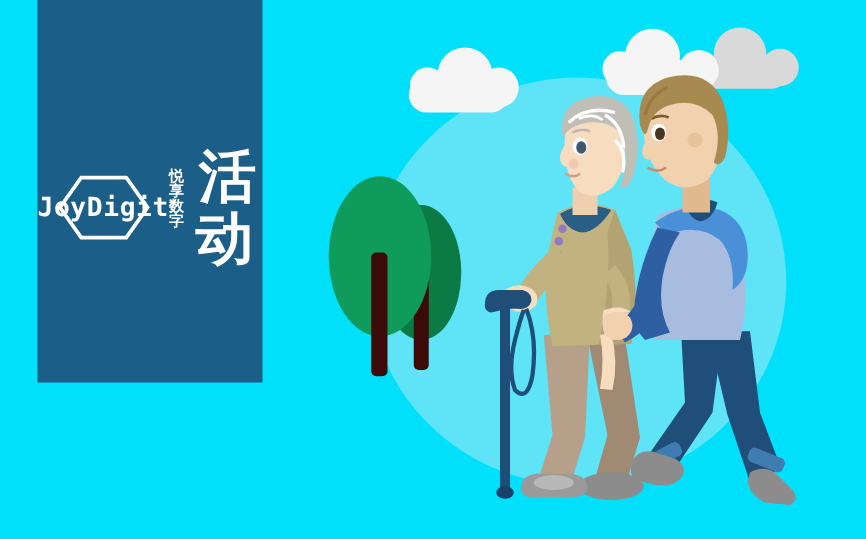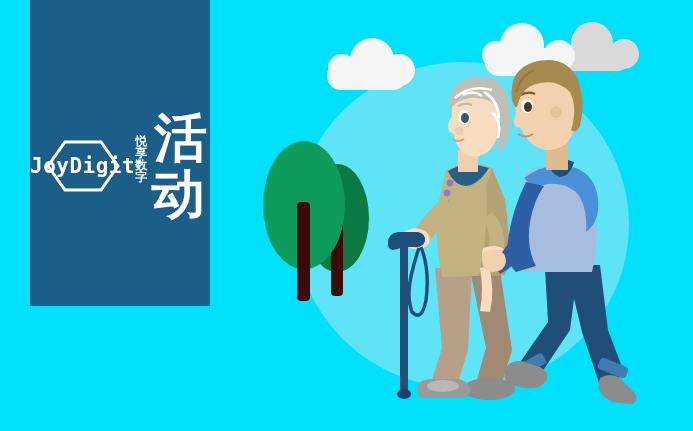--- a/index.html
+++ b/index.html
@@ -65,21 +65,21 @@
     margin-top: 11px;
     color: #ffffff;
     font-size: 12px;
     font-weight: bold;
     letter-spacing: 2px;
     line-height: 1;
   }
   .panel-title {
     margin-top: 26px;
     color: #ffffff;
-    font-size: 53px;
+    font-size: 46px;
     font-weight: bold;
     line-height: 1.06;
     letter-spacing: 5px;
     text-align: center;
     text-indent: 5px;
   }
   .panel-title .tline { display: block; }
 </style>
 </head>
 <body>

